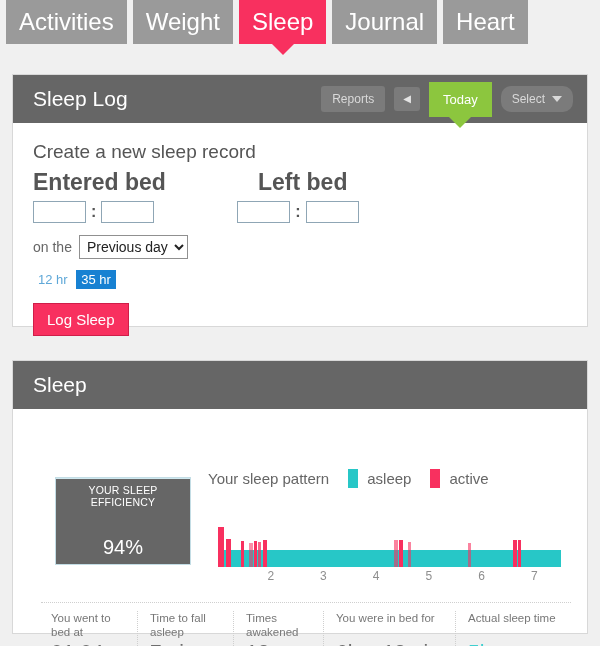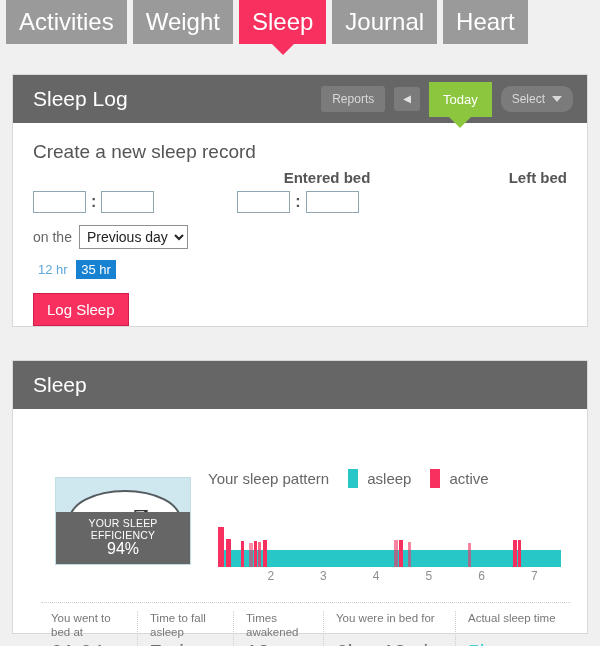--- a/index.html
+++ b/index.html
@@ -140,25 +140,24 @@
   
   .panel-body { padding: 18px 20px 0 20px; }
 
   .form-heading {
     font-size: 19px;
     color: #555555;
     margin-bottom: 6px;
   }
   .field-labels {
     display: flex;
-    font-size: 15px;
+    font-size: 23px;
     color: #555555;
     font-weight: bold;
     margin-bottom: 5px;
-    justify-content: flex-end;
   }
   .field-labels .lbl-entered { width: 225px; }
 
   .field-rows { display: flex; align-items: center; margin-bottom: 12px; }
   .time-group { display: flex; align-items: center; }
   .time-group.second { margin-left: 83px; }
   .time-input {
     width: 53px;
     height: 22px;
     border: 1px solid #8fa6b5;
@@ -289,21 +288,21 @@
     position: absolute;
     left: 0; bottom: 0;
     width: 100%;
     background: #666666;
     color: #ffffff;
     text-align: center;
     padding: 5px 0 6px 0;
     box-sizing: border-box;
   }
   .eff-caption { font-size: 10.5px; letter-spacing: 0.2px; }
-  .eff-value { font-size: 16px; line-height: 1.05; }
+  .eff-value { font-size: 20px; line-height: 1.05; margin-top: 29px; }
 
   
   .chart {
     position: absolute;
     left: 205px;
     top: 108px;
     width: 348px;
     height: 50px;
   }
   .chart-plot {

